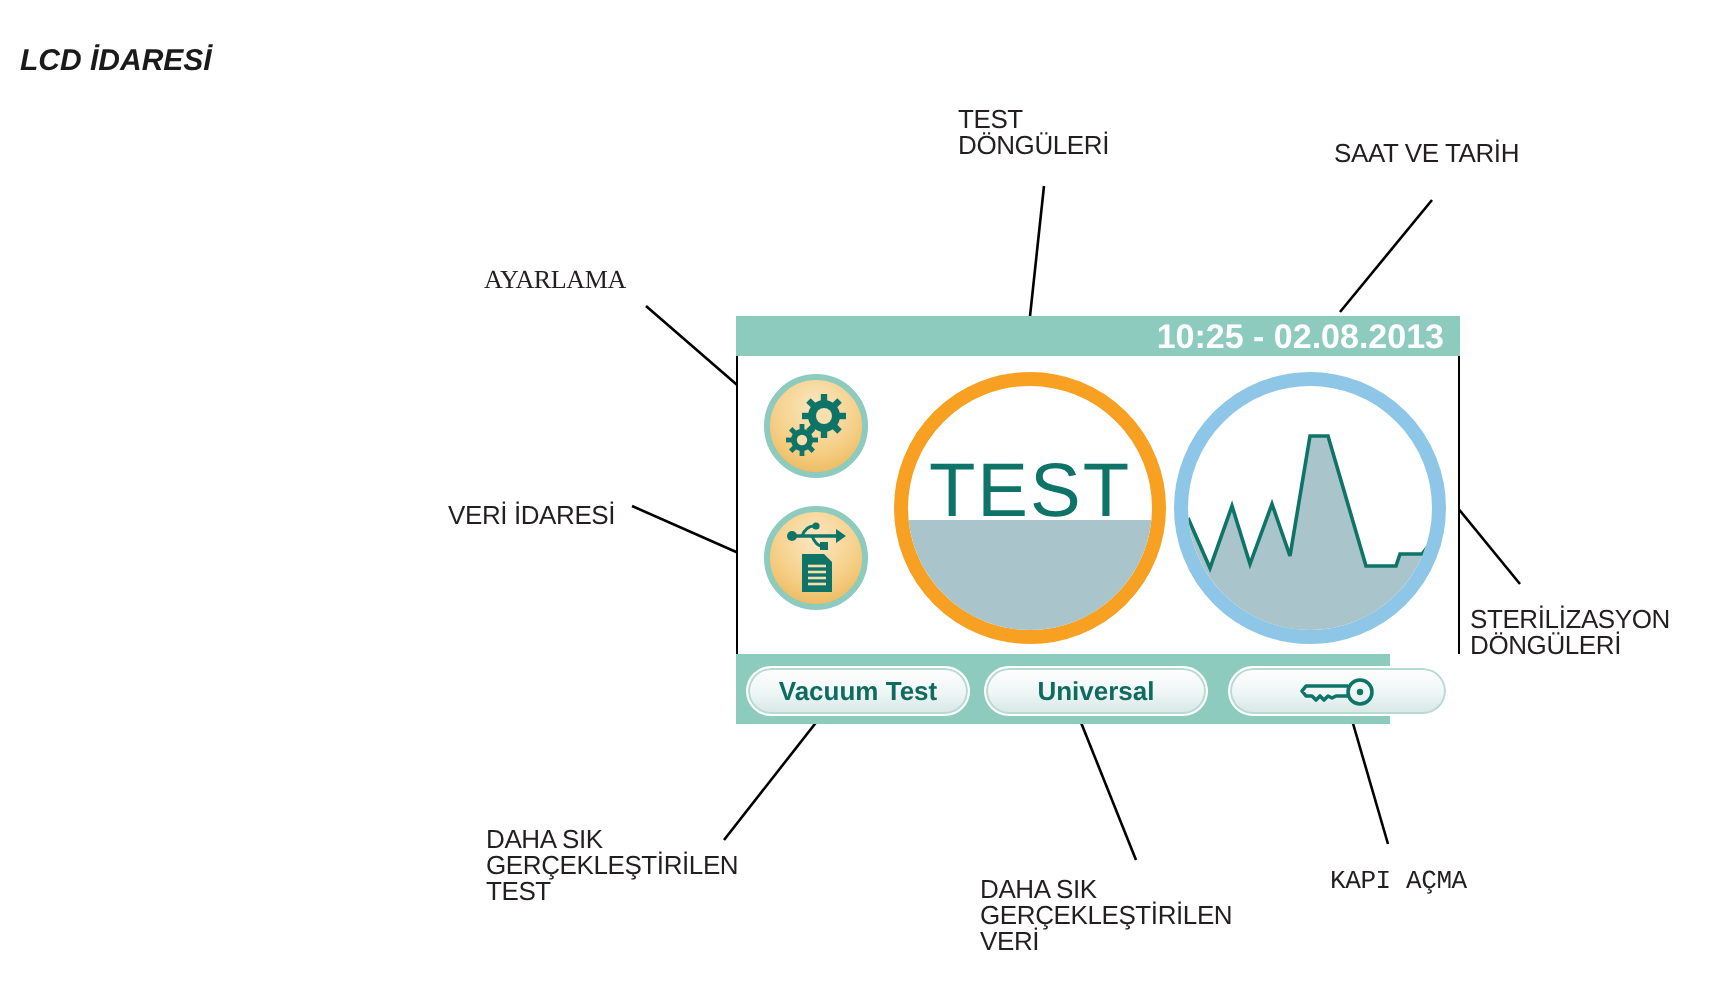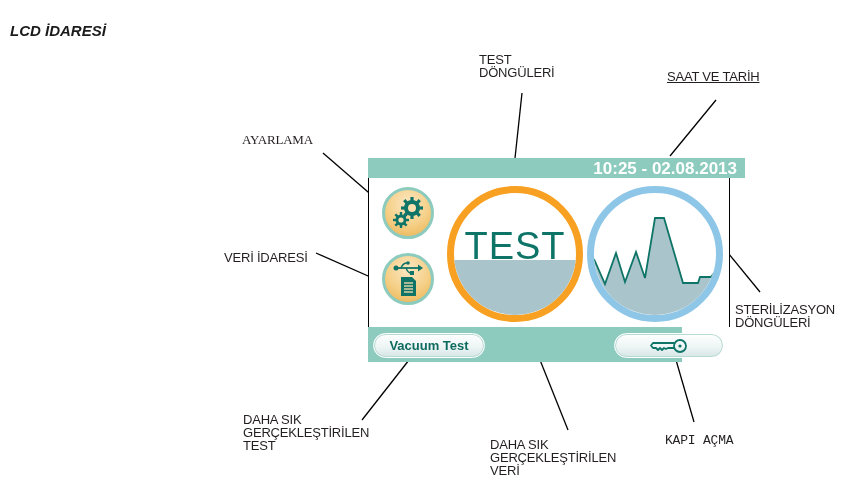--- a/index.html
+++ b/index.html
@@ -3,25 +3,25 @@
 <meta charset="utf-8">
 <style>
   html, body { margin: 0; padding: 0; background: #ffffff; }
   body { width: 866px; height: 493px; position: relative; overflow: hidden;
          font-family: "Liberation Sans", sans-serif; color: #231f20; }
   .title { position: absolute; left: 10px; top: 22px; font-size: 15px; font-weight: bold; font-style: italic; color: #1a1a1a; }
   .label { position: absolute; font-size: 13px; line-height: 13px; color: #231f20; letter-spacing: -0.2px; }
   .lines { position: absolute; left: 0; top: 0; width: 866px; height: 493px; pointer-events: none; }
 
   .lcd { position: absolute; left: 368px; top: 158px; width: 362px; height: 204px; }
-  .lcd-top { position: absolute; left: 0; top: 0; width: 362px; height: 20px; background: #8ccbbd; padding-left: 15px; }
+  .lcd-top { position: absolute; left: 0; top: 0; width: 362px; height: 20px; background: #8ccbbd; }
   .clock { position: absolute; right: 8px; top: 1px; color: #ffffff; font-weight: bold; font-size: 17px; line-height: 19px; }
   .lcd-body { position: absolute; left: 0; top: 20px; width: 360px; height: 149px; background: #ffffff;
               border-left: 1px solid #000; border-right: 1px solid #000; }
-  .lcd-bottom { position: absolute; left: 0; top: 169px; width: 314px; height: 35px; background: #8ccbbd; }
+  .lcd-bottom { position: absolute; left: 0; top: 169px; width: 314px; height: 35px; background: #8ccbbd; padding-left: 13px; }
 
   .round-icon { position: absolute; width: 52px; height: 52px; border-radius: 50%;
                 background: radial-gradient(circle at 50% 30%, #fbe7c3 0%, #f5cf86 55%, #e9b04d 100%);
                 border: 3px solid #8ccbbd; box-sizing: border-box; display: flex; align-items: center; justify-content: center; }
 
   .test-ring { position: absolute; left: 78px; top: 8px; width: 136px; height: 136px; border-radius: 50%;
                border: 7px solid #f7a021; box-sizing: border-box; overflow: hidden; background: #ffffff; }
   .test-fill { position: absolute; left: 0; right: 0; bottom: 0; height: 45%; background: #a9c4ca; }
   .test-text { position: absolute; left: 0; right: 0; top: 32px; text-align: center; font-size: 38px; color: #0f7468; letter-spacing: 1px; }
 
@@ -49,21 +49,21 @@
   <line x1="540" y1="360" x2="568" y2="430" stroke="#000" stroke-width="1.3"></line>
   <line x1="676" y1="360" x2="694" y2="422" stroke="#000" stroke-width="1.3"></line>
 </svg>
 
 <div class="label" style="left:242px; top:133px;font-family:Liberation Serif, serif;">AYARLAMA</div>
 <div class="label" style="left:224px; top:211px;margin-top:40px;">VERİ İDARESİ</div>
 <div class="label" style="left:479px; top:53px;">
   <div>TEST</div>
   <div>DÖNGÜLERİ</div>
 </div>
-<div class="label" style="left:667px; top:70px;text-decoration:underline;">SAAT VE TARİH</div>
+<div class="label" style="left:667px; top:70px;">SAAT VE TARİH</div>
 <div class="label" style="left:735px; top:303px;">
   <div>STERİLİZASYON</div>
   <div>DÖNGÜLERİ</div>
 </div>
 <div class="label" style="left:243px; top:413px;">
   <div>DAHA SIK</div>
   <div>GERÇEKLEŞTİRİLEN</div>
   <div>TEST</div>
 </div>
 <div class="label" style="left:490px; top:438px;">
@@ -144,20 +144,21 @@
     <div class="steril-ring">
       <svg width="122" height="122" viewBox="0 0 122 122">
         <polygon points="0,66 11,91 22,60 31,89 42,59 51,85 61,25 70,25 89,90 104,90 106,84 117,84 122,79 122,122 0,122" fill="#a9c4ca" stroke="none"></polygon>
         <polyline points="0,66 11,91 22,60 31,89 42,59 51,85 61,25 70,25 89,90 104,90 106,84 117,84 124,75" fill="none" stroke="#0f7468" stroke-width="1.8"></polyline>
       </svg>
     </div>
   </div>
 
   <div class="lcd-bottom">
     <div class="pill" style="left:5px; width:112px;">Vacuum Test</div>
+    <div class="pill" style="left:124px; width:112px;">Universal</div>
     <div class="pill" style="left:246px; width:110px;">
       <svg width="40" height="16" viewBox="0 0 40 16">
         <g fill="none" stroke="#0f7468" stroke-width="1.8" stroke-linejoin="round">
           <circle cx="31" cy="8" r="6"></circle>
           <path d="M25 5 L4 5 L2 7.5 L4 10 L7 10 L9 12 L11 10 L13 12 L15 10 L17 11 L19 10 L25 10"></path>
         </g>
         <circle cx="31" cy="8" r="1.6" fill="#0f7468"></circle>
       </svg>
     </div>
   </div>

